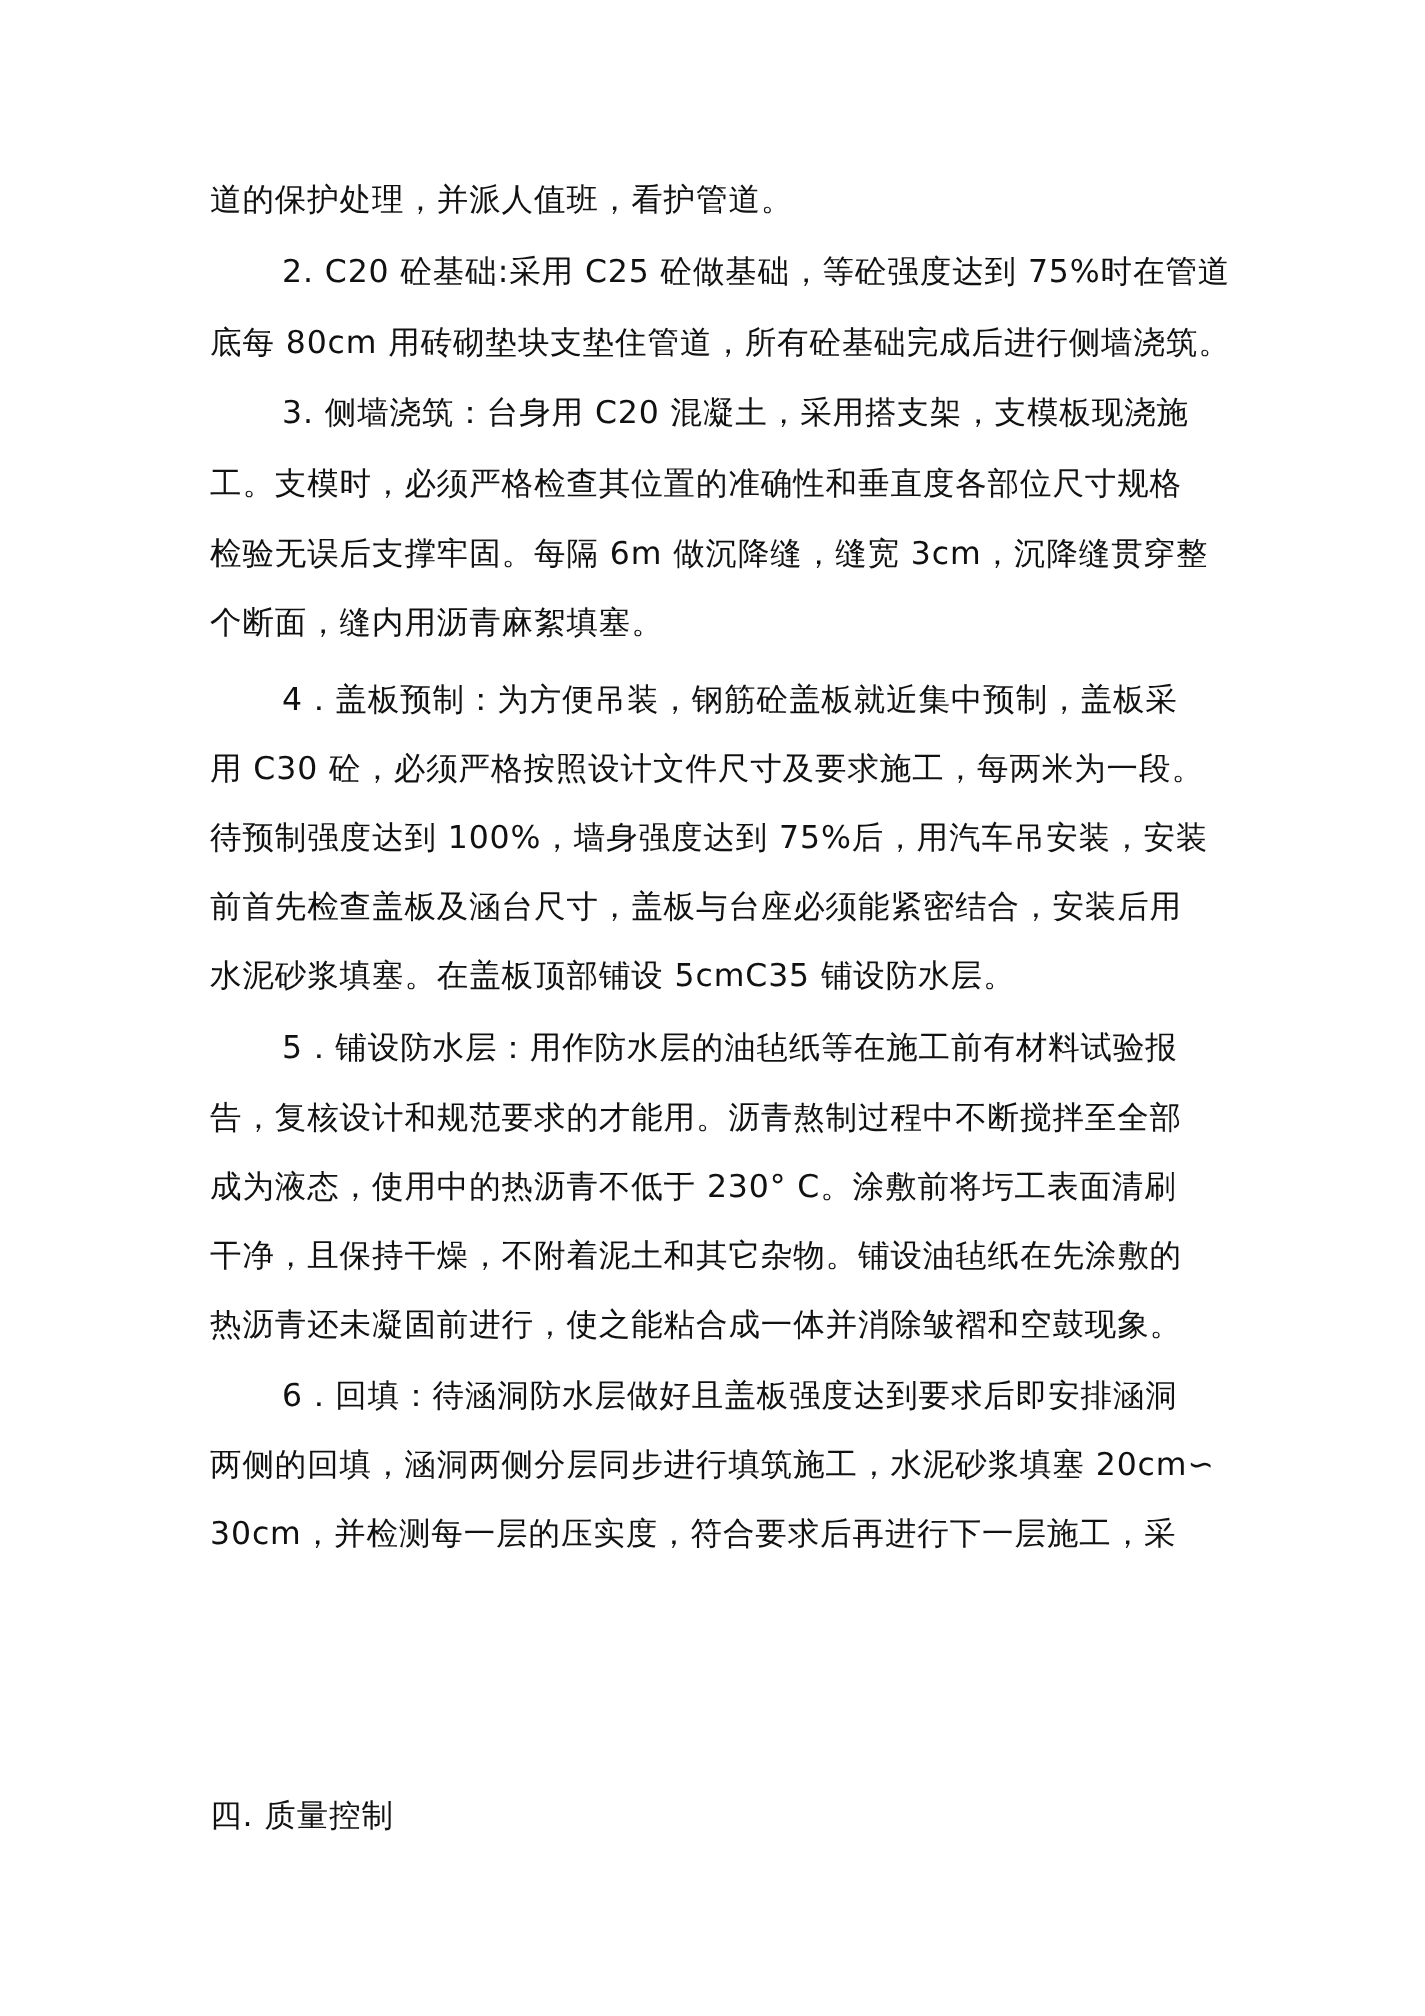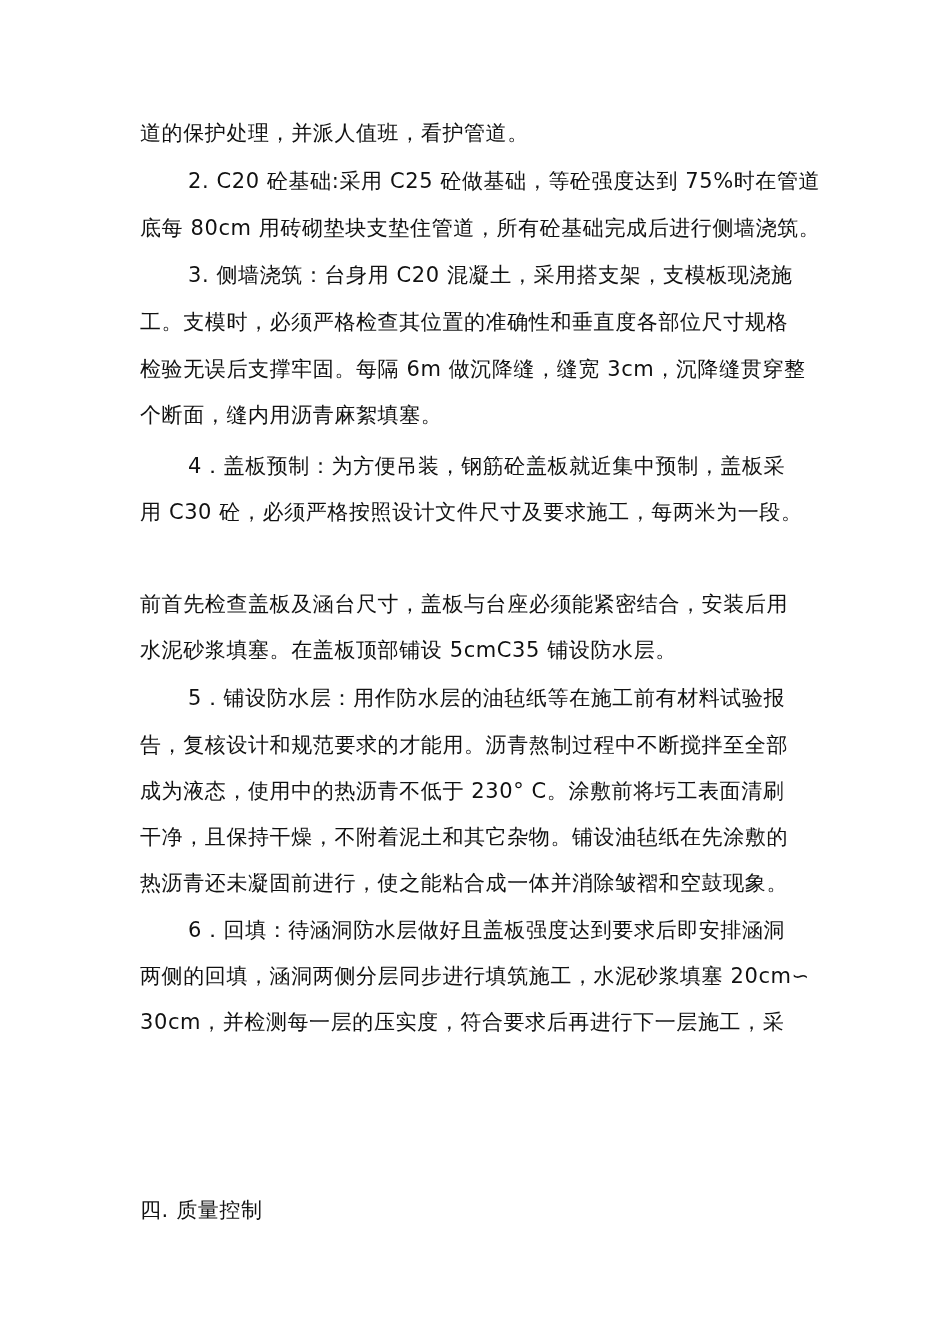--- a/index.html
+++ b/index.html
@@ -39,20 +39,21 @@
 <div class="page">
   <div class="line" style="top:119px">道的保护处理，并派人值班，看护管道。</div>
   <div class="line indent" style="top:167px">2. C20 砼基础:采用 C25 砼做基础，等砼强度达到 75%时在管道</div>
   <div class="line" style="top:214px">底每 80cm 用砖砌垫块支垫住管道，所有砼基础完成后进行侧墙浇筑。</div>
   <div class="line indent" style="top:261px">3. 侧墙浇筑：台身用 C20 混凝土，采用搭支架，支模板现浇施</div>
   <div class="line" style="top:308px">工。支模时，必须严格检查其位置的准确性和垂直度各部位尺寸规格</div>
   <div class="line" style="top:355px">检验无误后支撑牢固。每隔 6m 做沉降缝，缝宽 3cm，沉降缝贯穿整</div>
   <div class="line" style="top:401px">个断面，缝内用沥青麻絮填塞。</div>
   <div class="line indent" style="top:452px">4．盖板预制：为方便吊装，钢筋砼盖板就近集中预制，盖板采</div>
   <div class="line" style="top:498px">用 C30 砼，必须严格按照设计文件尺寸及要求施工，每两米为一段。</div>
+  <div class="line" style="top:544px">待预制强度达到 100%，墙身强度达到 75%后，用汽车吊安装，安装</div>
   <div class="line" style="top:590px">前首先检查盖板及涵台尺寸，盖板与台座必须能紧密结合，安装后用</div>
   <div class="line" style="top:636px">水泥砂浆填塞。在盖板顶部铺设 5cmC35 铺设防水层。</div>
   <div class="line indent" style="top:684px">5．铺设防水层：用作防水层的油毡纸等在施工前有材料试验报</div>
   <div class="line" style="top:731px">告，复核设计和规范要求的才能用。沥青熬制过程中不断搅拌至全部</div>
   <div class="line" style="top:777px">成为液态，使用中的热沥青不低于 230° C。涂敷前将圬工表面清刷</div>
   <div class="line" style="top:823px">干净，且保持干燥，不附着泥土和其它杂物。铺设油毡纸在先涂敷的</div>
   <div class="line" style="top:869px">热沥青还未凝固前进行，使之能粘合成一体并消除皱褶和空鼓现象。</div>
   <div class="line indent" style="top:916px">6．回填：待涵洞防水层做好且盖板强度达到要求后即安排涵洞</div>
   <div class="line" style="top:962px">两侧的回填，涵洞两侧分层同步进行填筑施工，水泥砂浆填塞 20cm∽</div>
   <div class="line" style="top:1008px">30cm，并检测每一层的压实度，符合要求后再进行下一层施工，采</div>

